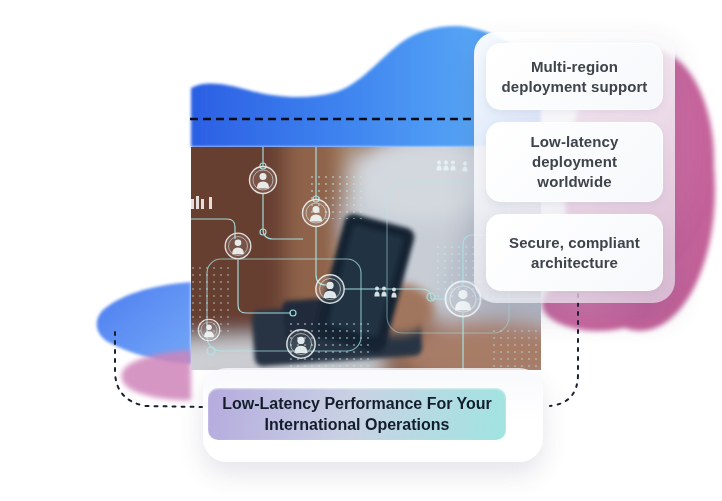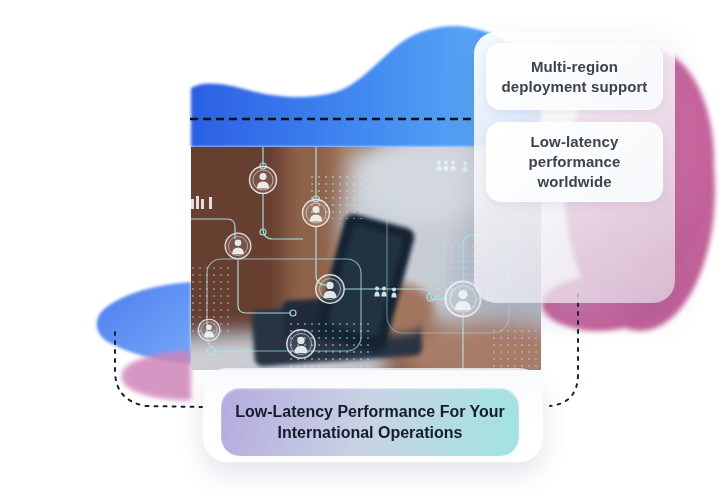--- a/index.html
+++ b/index.html
@@ -51,22 +51,22 @@
   }
 
   
   .banner-outer{
     position:absolute;left:203px;top:368px;width:340px;height:94px;
     border-radius:24px;z-index:6;box-sizing:border-box;
     background:linear-gradient(180deg, rgba(247,248,252,0.80) 0%, rgba(255,255,255,0.97) 60%);
     box-shadow:0 12px 26px rgba(70,70,110,0.14);
   }
   .banner-inner{
-    position:absolute;left:18px;top:20px;width:298px;height:68px;
-    border-radius:19px;
+    position:absolute;left:5px;top:20px;width:298px;height:52px;
+    border-radius:10px;
     background:linear-gradient(100deg,#b5abde 0%,#c9d2e4 48%,#a0e4e1 100%);
     display:flex;align-items:center;justify-content:center;text-align:center;
     box-shadow:inset 0 1px 2px rgba(255,255,255,0.6);
   }
   .banner-text{
     font-size:16px;font-weight:700;line-height:1.32;color:#131d2b;
     white-space:pre-line;
   }
 </style>
 </head>
@@ -243,22 +243,26 @@
   </svg>
 
 
   <div class="panel panel-right">
     <div class="feature-card">
       <span class="feature-label">Multi-region
 deployment support</span>
     </div>
     <div class="feature-card">
       <span class="feature-label">Low-latency
-performance
+deployment
 worldwide</span>
+    </div>
+    <div class="feature-card">
+      <span class="feature-label">Secure, compliant
+architecture</span>
     </div>
   </div>
 
   <div class="banner-outer">
     <div class="banner-inner">
       <span class="banner-text">Low-Latency Performance For Your
 International Operations</span>
     </div>
   </div>
 

